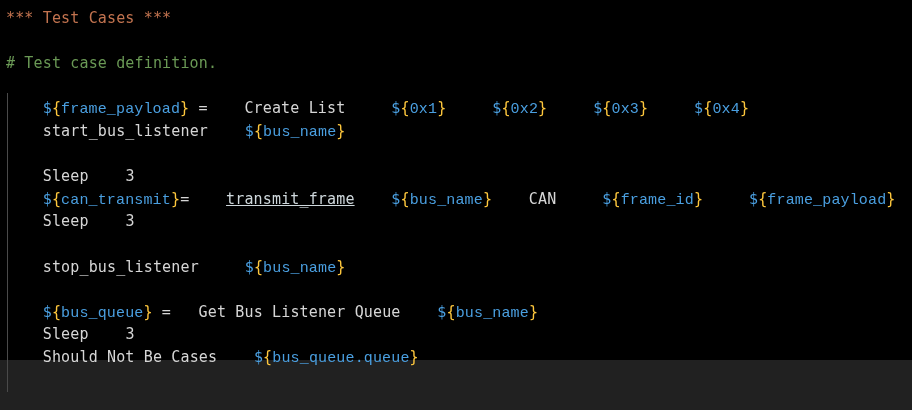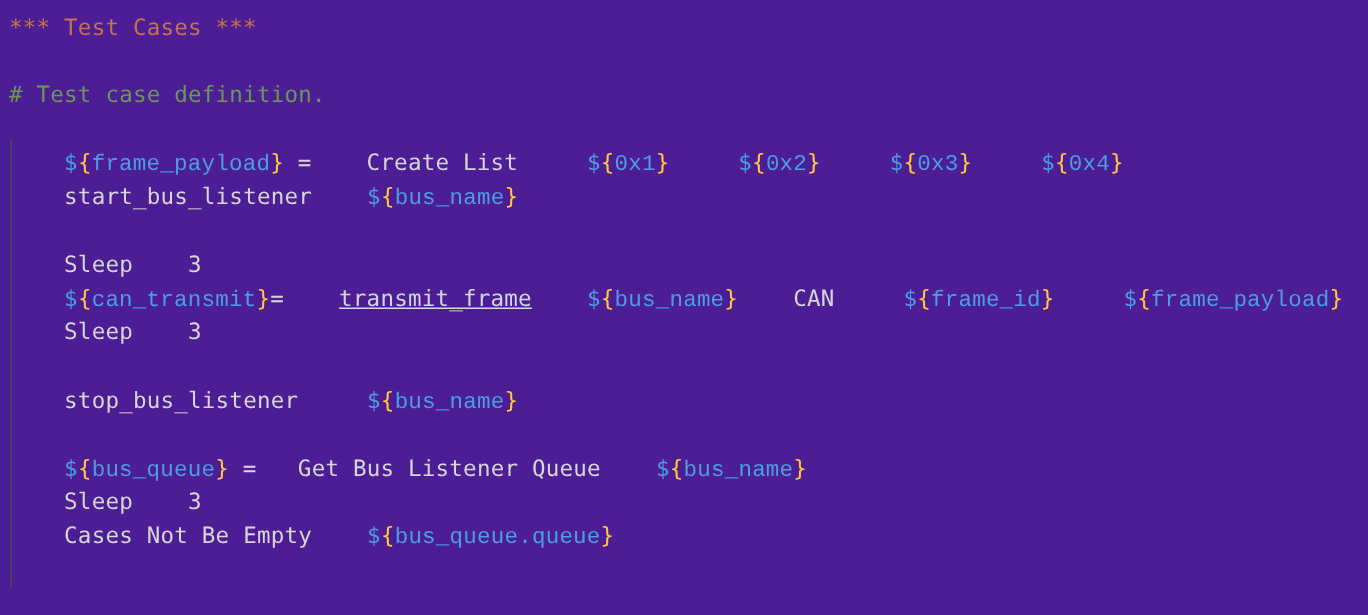--- a/index.html
+++ b/index.html
@@ -11,22 +11,22 @@
   body {
     width: 912px;
     height: 410px;
     overflow: hidden;
     font-family: "DejaVu Sans Mono", "Liberation Mono", monospace;
   }
 
   #editor {
     position: relative;
     width: 912px;
-    height: 410px;
-    background: #4c1d95;
+    height: 360px;
+    background: #000000;
     box-sizing: border-box;
     padding: 0;
   }
 
   
   #indent-guide {
     position: absolute;
     left: 7px;
     top: 93px;
     width: 1px;
@@ -81,16 +81,16 @@
       <div class="line"><span>    </span><span class="tok-kw">start_bus_listener</span><span class="tok-kw">    </span><span class="tok-dollar">$</span><span class="tok-brace">{</span><span class="tok-var">bus_name</span><span class="tok-brace">}</span></div>
       <div class="line blank"></div>
       <div class="line"><span>    </span><span class="tok-kw">Sleep</span><span class="tok-kw">    </span><span class="tok-num">3</span></div>
       <div class="line"><span>    </span><span class="tok-dollar">$</span><span class="tok-brace">{</span><span class="tok-var">can_transmit</span><span class="tok-brace">}</span><span class="tok-eq">=</span><span class="tok-kw">    </span><span class="tok-kw-alt">transmit_frame</span><span class="tok-kw">    </span><span class="tok-dollar">$</span><span class="tok-brace">{</span><span class="tok-var">bus_name</span><span class="tok-brace">}</span><span class="tok-kw">    </span><span class="tok-kw">CAN</span><span class="tok-kw">     </span><span class="tok-dollar">$</span><span class="tok-brace">{</span><span class="tok-var">frame_id</span><span class="tok-brace">}</span><span class="tok-kw">     </span><span class="tok-dollar">$</span><span class="tok-brace">{</span><span class="tok-var">frame_payload</span><span class="tok-brace">}</span></div>
       <div class="line"><span>    </span><span class="tok-kw">Sleep</span><span class="tok-kw">    </span><span class="tok-num">3</span></div>
       <div class="line blank"></div>
       <div class="line"><span>    </span><span class="tok-kw">stop_bus_listener</span><span class="tok-kw">     </span><span class="tok-dollar">$</span><span class="tok-brace">{</span><span class="tok-var">bus_name</span><span class="tok-brace">}</span></div>
       <div class="line blank"></div>
       <div class="line"><span>    </span><span class="tok-dollar">$</span><span class="tok-brace">{</span><span class="tok-var">bus_queue</span><span class="tok-brace">}</span><span class="tok-kw"> =   </span><span class="tok-kw">Get Bus Listener Queue</span><span class="tok-kw">    </span><span class="tok-dollar">$</span><span class="tok-brace">{</span><span class="tok-var">bus_name</span><span class="tok-brace">}</span></div>
       <div class="line"><span>    </span><span class="tok-kw">Sleep</span><span class="tok-kw">    </span><span class="tok-num">3</span></div>
-      <div class="line"><span>    </span><span class="tok-kw">Cases Not Be Empty</span><span class="tok-kw">    </span><span class="tok-dollar">$</span><span class="tok-brace">{</span><span class="tok-var">bus_queue.queue</span><span class="tok-brace">}</span></div>
+      <div class="line"><span>    </span><span class="tok-kw">Should Not Be Cases</span><span class="tok-kw">    </span><span class="tok-dollar">$</span><span class="tok-brace">{</span><span class="tok-var">bus_queue.queue</span><span class="tok-brace">}</span></div>
     </div>
 
 </div>
 
 </body></html>

